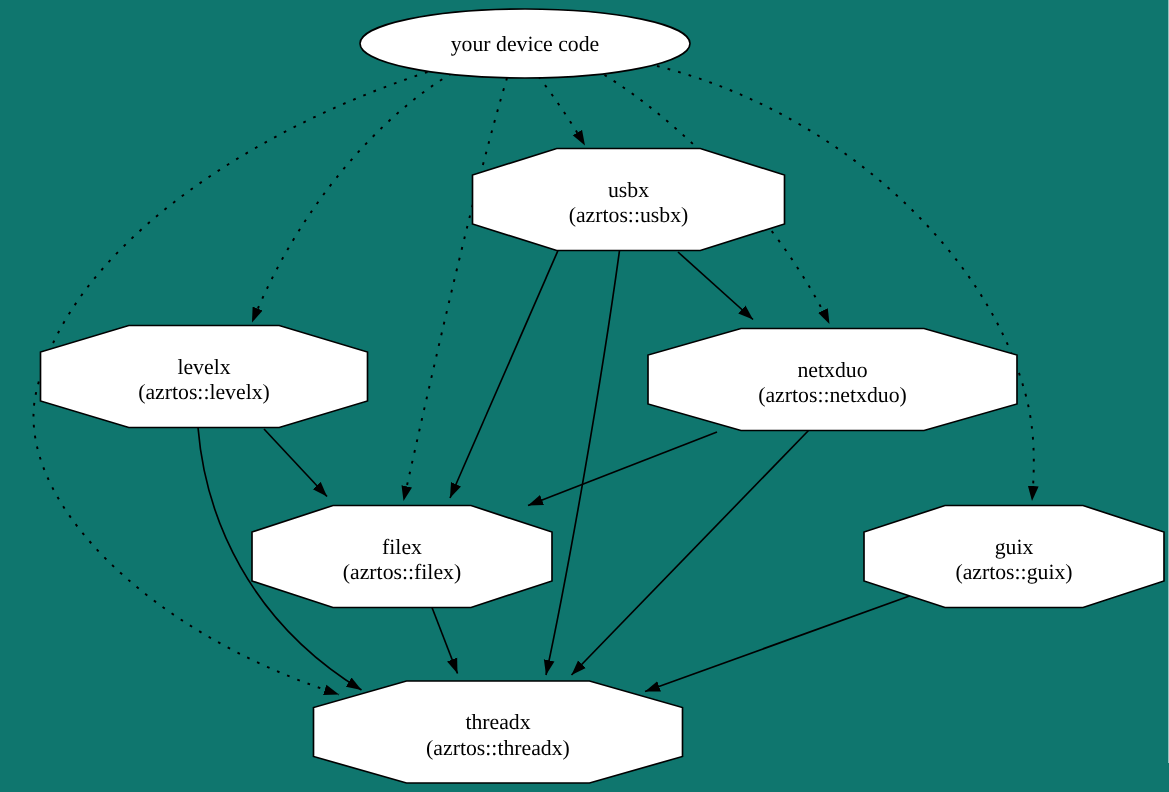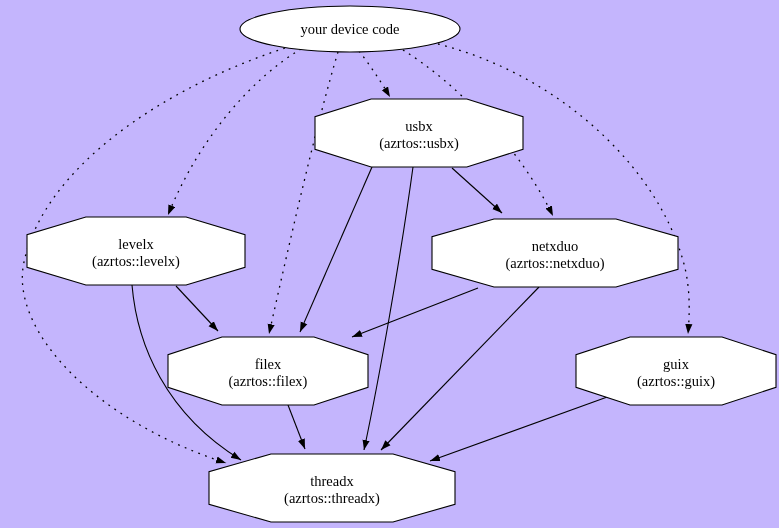--- a/index.html
+++ b/index.html
@@ -3,21 +3,21 @@
 <meta charset="utf-8">
 <style>
   html, body {
     margin: 0;
     padding: 0;
     background: #ffffff;
   }
   #stage {
     width: 779px;
     height: 528px;
-    background: #c4b5fd;
+    background: #0f766e;
     overflow: hidden;
   }
   .node-shape {
     fill: #ffffff;
     stroke: #000000;
     stroke-width: 1.1;
   }
   .edge {
     fill: none;
     stroke: #000000;

